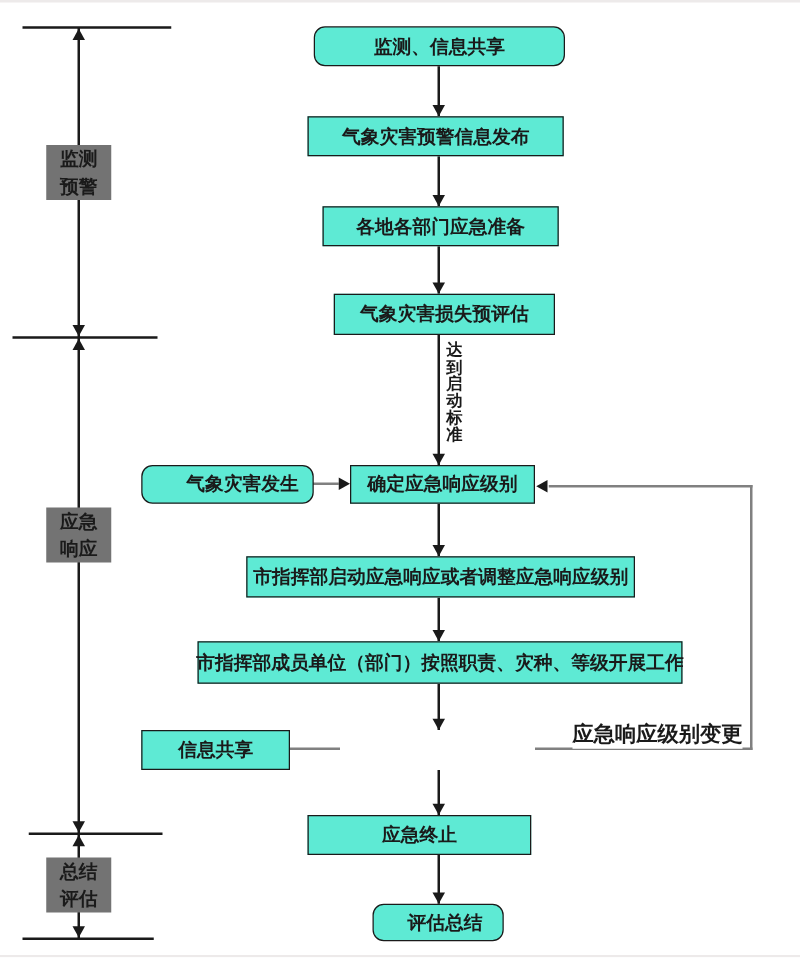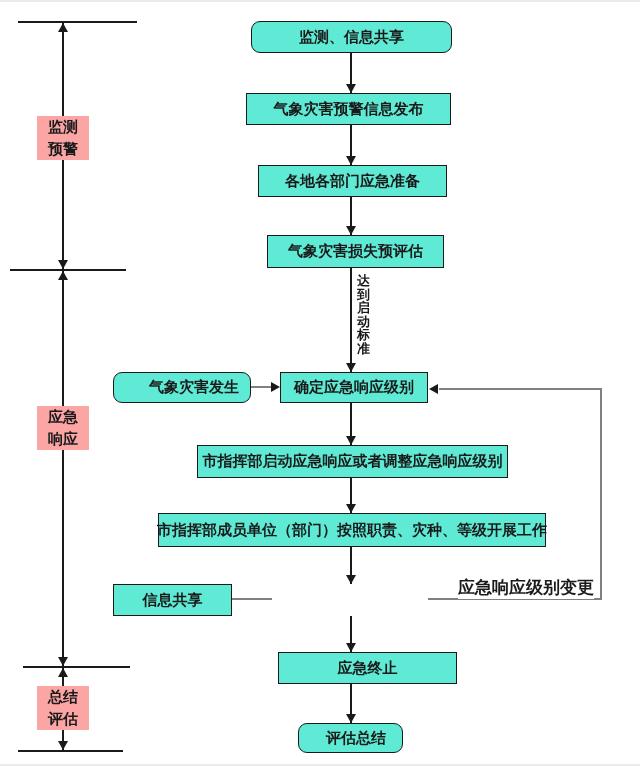--- a/index.html
+++ b/index.html
@@ -17,42 +17,42 @@
   .rounded{border-radius:9px;}
   .vline{position:absolute;width:2px;background:#1a1a1a;}
   .hline{position:absolute;height:2px;background:#1a1a1a;}
   .gray{background:#808080;}
   .arr{position:absolute;width:0;height:0;}
   .arr-down{border-left:5px solid transparent;border-right:5px solid transparent;border-top:9px solid #1a1a1a;}
   .arr-up{border-left:5px solid transparent;border-right:5px solid transparent;border-bottom:9px solid #1a1a1a;}
   .arr-right{border-top:5px solid transparent;border-bottom:5px solid transparent;border-left:9px solid #1a1a1a;}
   .arr-left{border-top:5px solid transparent;border-bottom:5px solid transparent;border-right:9px solid #1a1a1a;}
   .phase{
-    position:absolute;left:37px;width:52px;background:#fca5a5;text-align:center;
+    position:absolute;left:37px;width:52px;background:#737373;text-align:center;
     font-size:15px;line-height:22px;
   }
   .vert-label{
     position:absolute;left:356px;top:274px;width:15px;
     font-size:13px;line-height:13.5px;word-break:break-all;text-align:center;
   }
   .loop-label{
     position:absolute;left:458px;top:576px;font-size:17px;white-space:nowrap;background:#ffffff;
   }
   
   .n0{left:251px;top:21px;width:201px;height:32px;}
   .n1{left:246px;top:93px;width:205px;height:32px;}
   .n2{left:258px;top:165px;width:189px;height:32px;}
   .n3{left:267px;top:235px;width:177px;height:33px;}
   .n4{left:280px;top:372px;width:148px;height:31px;}
   .n5{left:113px;top:372px;width:138px;height:31px;padding-left:24px;}
   .n6{left:197px;top:445px;width:311px;height:33px;}
   .n7{left:158px;top:513px;width:388px;height:34px;}
   .n8{left:113px;top:584px;width:119px;height:32px;}
   .n9{left:272px;top:584px;width:156px;height:32px;}
-  .n10{left:278px;top:652px;width:179px;height:32px;}
+  .n10{left:246px;top:652px;width:179px;height:32px;}
   .n11{left:298px;top:723px;width:105px;height:30px;padding-left:11px;}
 </style>
 </head>
 <body>
 
 <div class="canvas">
 
   <div class="edge-band" style="top:0;"></div>
   <div class="edge-band" style="top:764px;"></div>
 

